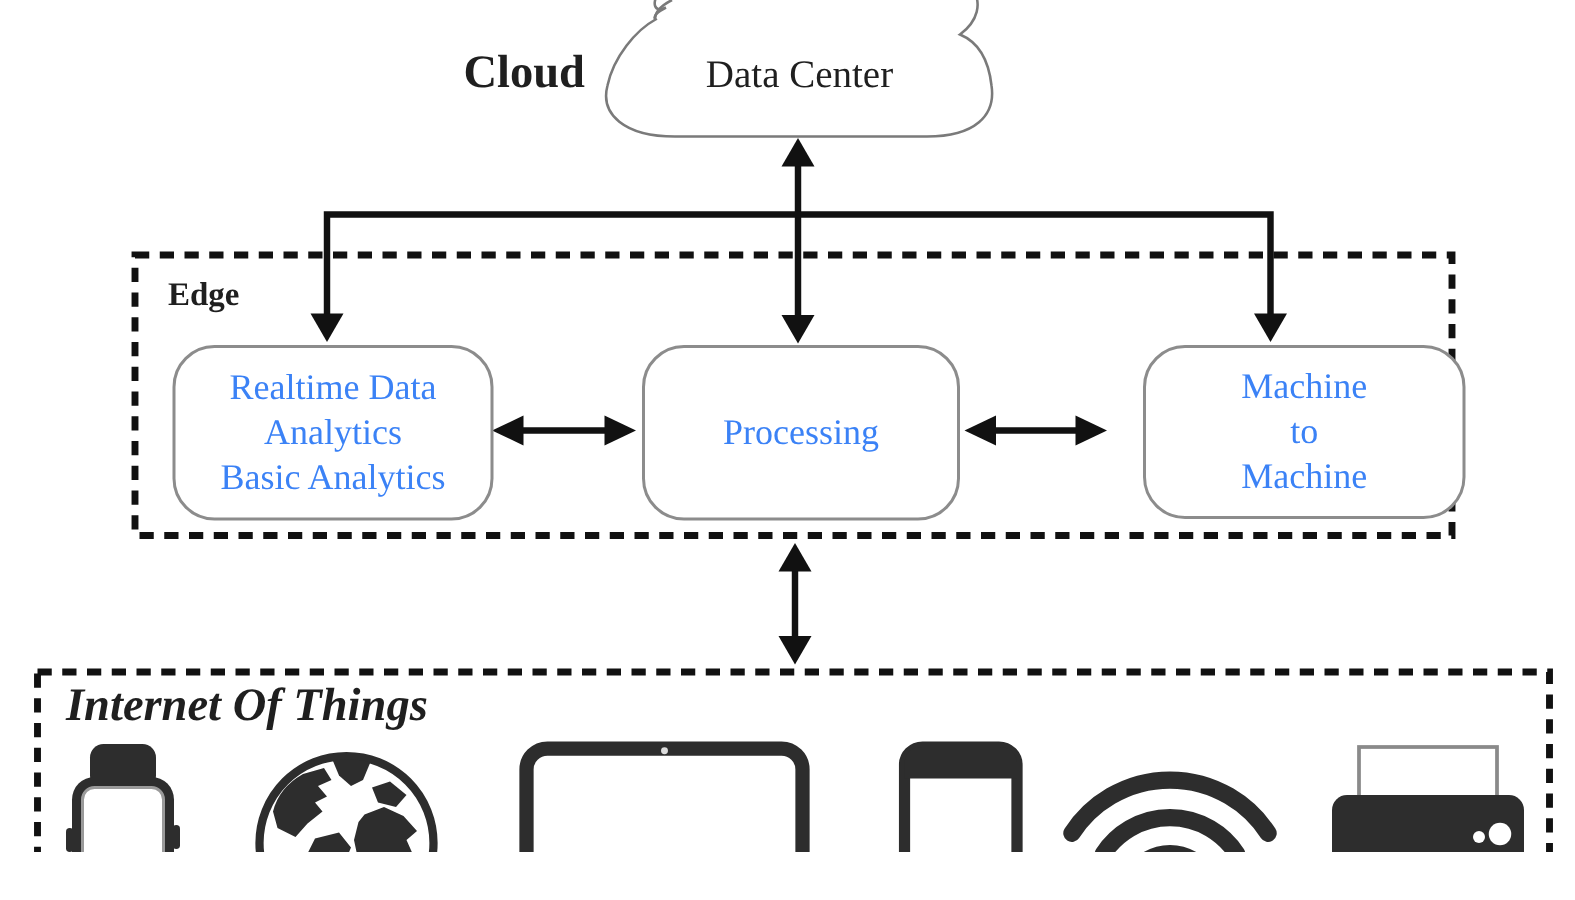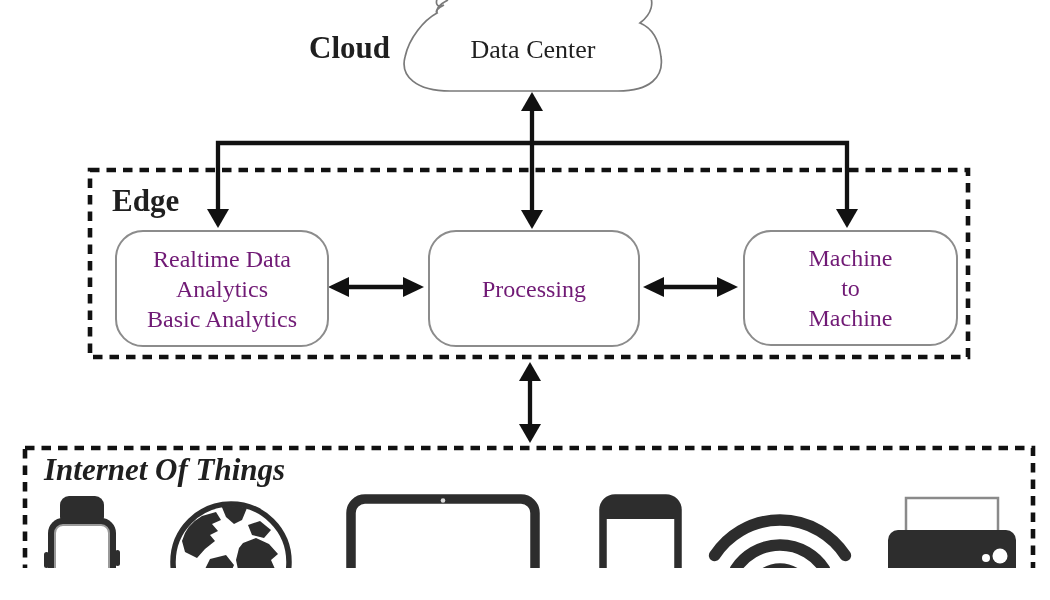--- a/index.html
+++ b/index.html
@@ -5,26 +5,26 @@
   html,body{margin:0;padding:0;background:#fff;}
   .stage{
     position:relative;width:1050px;height:568px;background:#ffffff;
     overflow:hidden;font-family:"Liberation Serif",serif;
   }
   .stage svg{display:block;}
   .overlay{position:absolute;left:0;top:0;}
   .lbl{position:absolute;font-weight:bold;color:#1f1f1f;white-space:nowrap;}
   .lbl-cloud{left:309px;top:30px;font-size:31px;}
   .lbl-dc{left:428px;top:35px;width:210px;text-align:center;font-size:26px;font-weight:normal;color:#1f1f1f;position:absolute;}
-  .lbl-edge{left:112px;top:183px;font-size:31px;}
+  .lbl-edge{left:112px;top:183px;font-size:22px;}
   .lbl-iot{left:44px;top:452px;font-size:31px;font-style:italic;}
   .ebox{
     position:absolute;border:2px solid #8c8c8c;border-radius:28px;background:#fff;
     display:flex;align-items:center;justify-content:center;text-align:center;
-    color:#701a75;font-size:24px;line-height:30px;
+    color:#3b82f6;font-size:24px;line-height:30px;
   }
   .ebox span{display:block;}
   .icon{position:absolute;}
 </style>
 </head>
 <body>
 
 <div class="stage">
 
   <svg class="overlay" width="1050" height="600" viewBox="0 0 1050 600">
@@ -89,21 +89,21 @@
       <span>Realtime Data</span>
       <span>Analytics</span>
       <span>Basic Analytics</span>
     </div>
   </div>
   <div class="ebox" style="left:428px;top:230px;width:208px;height:113px">
     <div>
       <span>Processing</span>
     </div>
   </div>
-  <div class="ebox" style="left:743px;top:230px;width:211px;height:112px">
+  <div class="ebox" style="left:762px;top:230px;width:211px;height:112px">
     <div>
       <span>Machine</span>
       <span>to</span>
       <span>Machine</span>
     </div>
   </div>
 
   <svg class="icon" style="left:44px;top:494px" width="76" height="106" viewBox="0 0 76 106">
     <rect x="16" y="2" width="44" height="30" rx="9" fill="#2d2d2d"></rect>
     <rect x="0" y="58" width="5" height="16" rx="2.5" fill="#2d2d2d"></rect>

